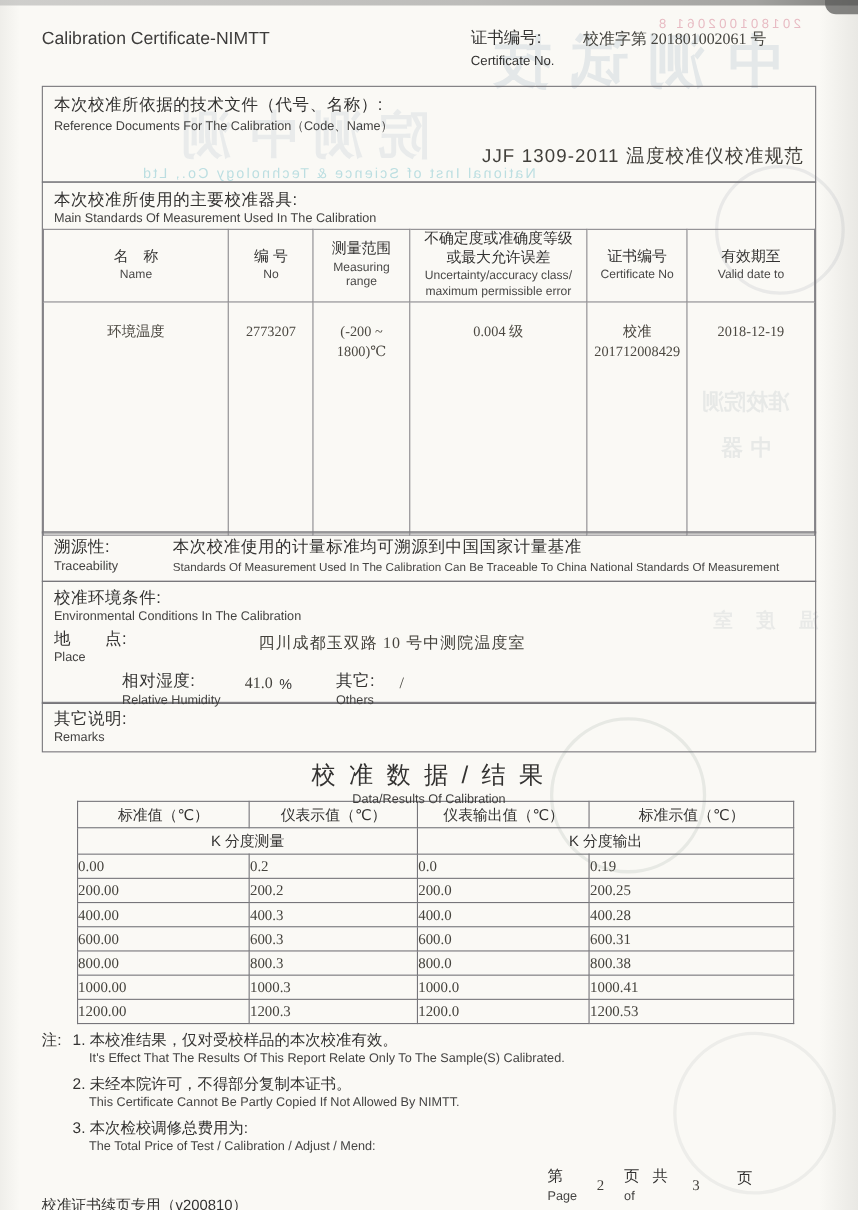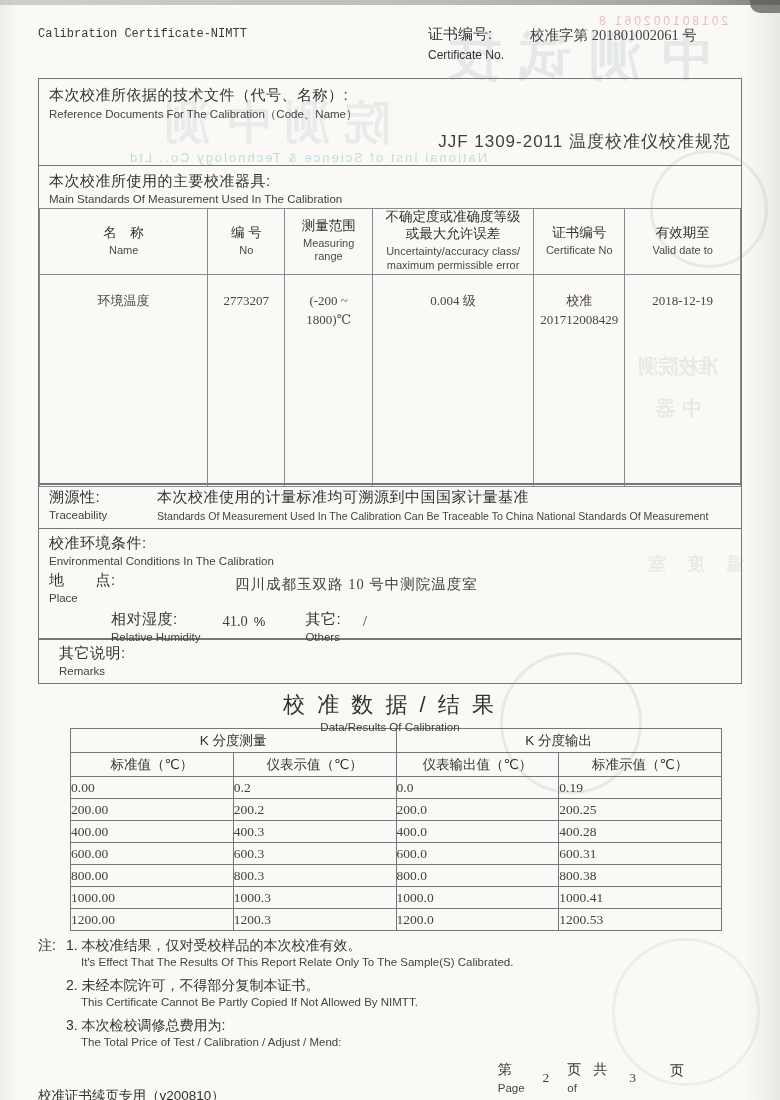--- a/index.html
+++ b/index.html
@@ -32,21 +32,21 @@
   .stamp1{top:150px;left:650px;width:118px;height:118px;border:3px solid rgba(120,135,150,.13);}
   .stamp2{top:652px;left:500px;width:142px;height:142px;border:3px solid rgba(128,140,134,.15);}
   .stamp3{top:938px;left:612px;width:148px;height:148px;border:3px solid rgba(128,140,134,.10);}
 
   .content{position:relative;z-index:1;}
 
   
   .doc-header{display:flex;height:54px;}
   .dh-left{width:390px;}
   .dh-title-zh{font-size:16.5px;letter-spacing:1px;}
-  .dh-title-en{font-size:12px;color:#3c3b3a;margin-top:3px;font-family:Liberation Mono, monospace;}
+  .dh-title-en{font-size:16px;color:#3c3b3a;margin-top:3px;}
   .dh-right{display:flex;padding-top:1px;}
   .dh-certlab .zh{font-size:15px;}
   .dh-certlab .en{font-size:12px;margin-top:4px;}
   .dh-certval{font-family:"Liberation Serif","DejaVu Serif",serif;font-size:14.5px;color:#45443f;margin-left:26px;padding-top:1px;}
 
   
   .box{border:1.5px solid #77767a;background:transparent;}
   .box + .box{margin-top:-1.5px;}
   .sec-zh{font-size:15px;letter-spacing:.5px;}
   .sec-en{font-size:11.5px;color:#434241;margin-top:2px;}
@@ -73,21 +73,21 @@
   .box-env{height:112px;padding:5px 10px;}
   .env-row2{display:flex;margin-top:4px;}
   .env-place-label{width:120px;flex:none;}
   .env-place-value{font-family:"Liberation Serif","DejaVu Serif",serif;font-size:14.5px;color:#44423c;padding-top:4px;letter-spacing:1px;margin-left:66px;}
   .env-row3{display:flex;margin-top:6px;}
   .env-item{display:flex;}
   .env-val{font-family:"Liberation Serif","DejaVu Serif",serif;font-size:14.5px;color:#44423c;padding-top:3px;margin:0 6px 0 22px;}
   .env-unit{font-size:13px;padding-top:4px;}
   .gap-h{width:62px;} .gap-h2{width:40px;}
 
-  .box-remarks{height:46px;padding:5px 20px;}
+  .box-remarks{height:46px;padding:5px 10px;}
 
   .res-title{margin-top:6px;text-align:center;height:38px;}
   .res-title .zh{font-size:22px;letter-spacing:3px;}
   .res-title .en{font-size:11.5px;color:#3e3d3c;margin-top:1px;}
 
   .res-table{width:652px;margin-left:32px;border-collapse:collapse;table-layout:fixed;}
   .res-table th,.res-table td{border:1px solid #76757a;font-weight:normal;}
   .res-table th{height:24px;font-size:13.5px;text-align:center;}
   .res-table td{height:22px;font-family:"Liberation Serif","DejaVu Serif",serif;font-size:13.5px;color:#45433d;text-align:left;}
   .rc1{width:24%;} .rc2{width:23.5%;} .rc3{width:24%;} .rc4{width:28.5%;}
@@ -227,28 +227,28 @@
     </div>
 
     <div class="res-title">
       <div class="zh">校 准 数 据 / 结 果</div>
       <div class="en">Data/Results Of Calibration</div>
     </div>
 
     <table class="res-table">
       <tbody>
           <tr>
-        <th colspan="2">K 分度测量</th>
-        <th colspan="2">K 分度输出</th>
-      </tr>
-      <tr>
         <th class="rc1">标准值（℃）</th>
         <th class="rc2">仪表示值（℃）</th>
         <th class="rc3">仪表输出值（℃）</th>
         <th class="rc4">标准示值（℃）</th>
+      </tr>
+      <tr>
+        <th colspan="2">K 分度测量</th>
+        <th colspan="2">K 分度输出</th>
       </tr>
       <tr>
         <td>0.00</td>
         <td>0.2</td>
         <td>0.0</td>
         <td>0.19</td>
       </tr>
       <tr>
         <td>200.00</td>
         <td>200.2</td>

